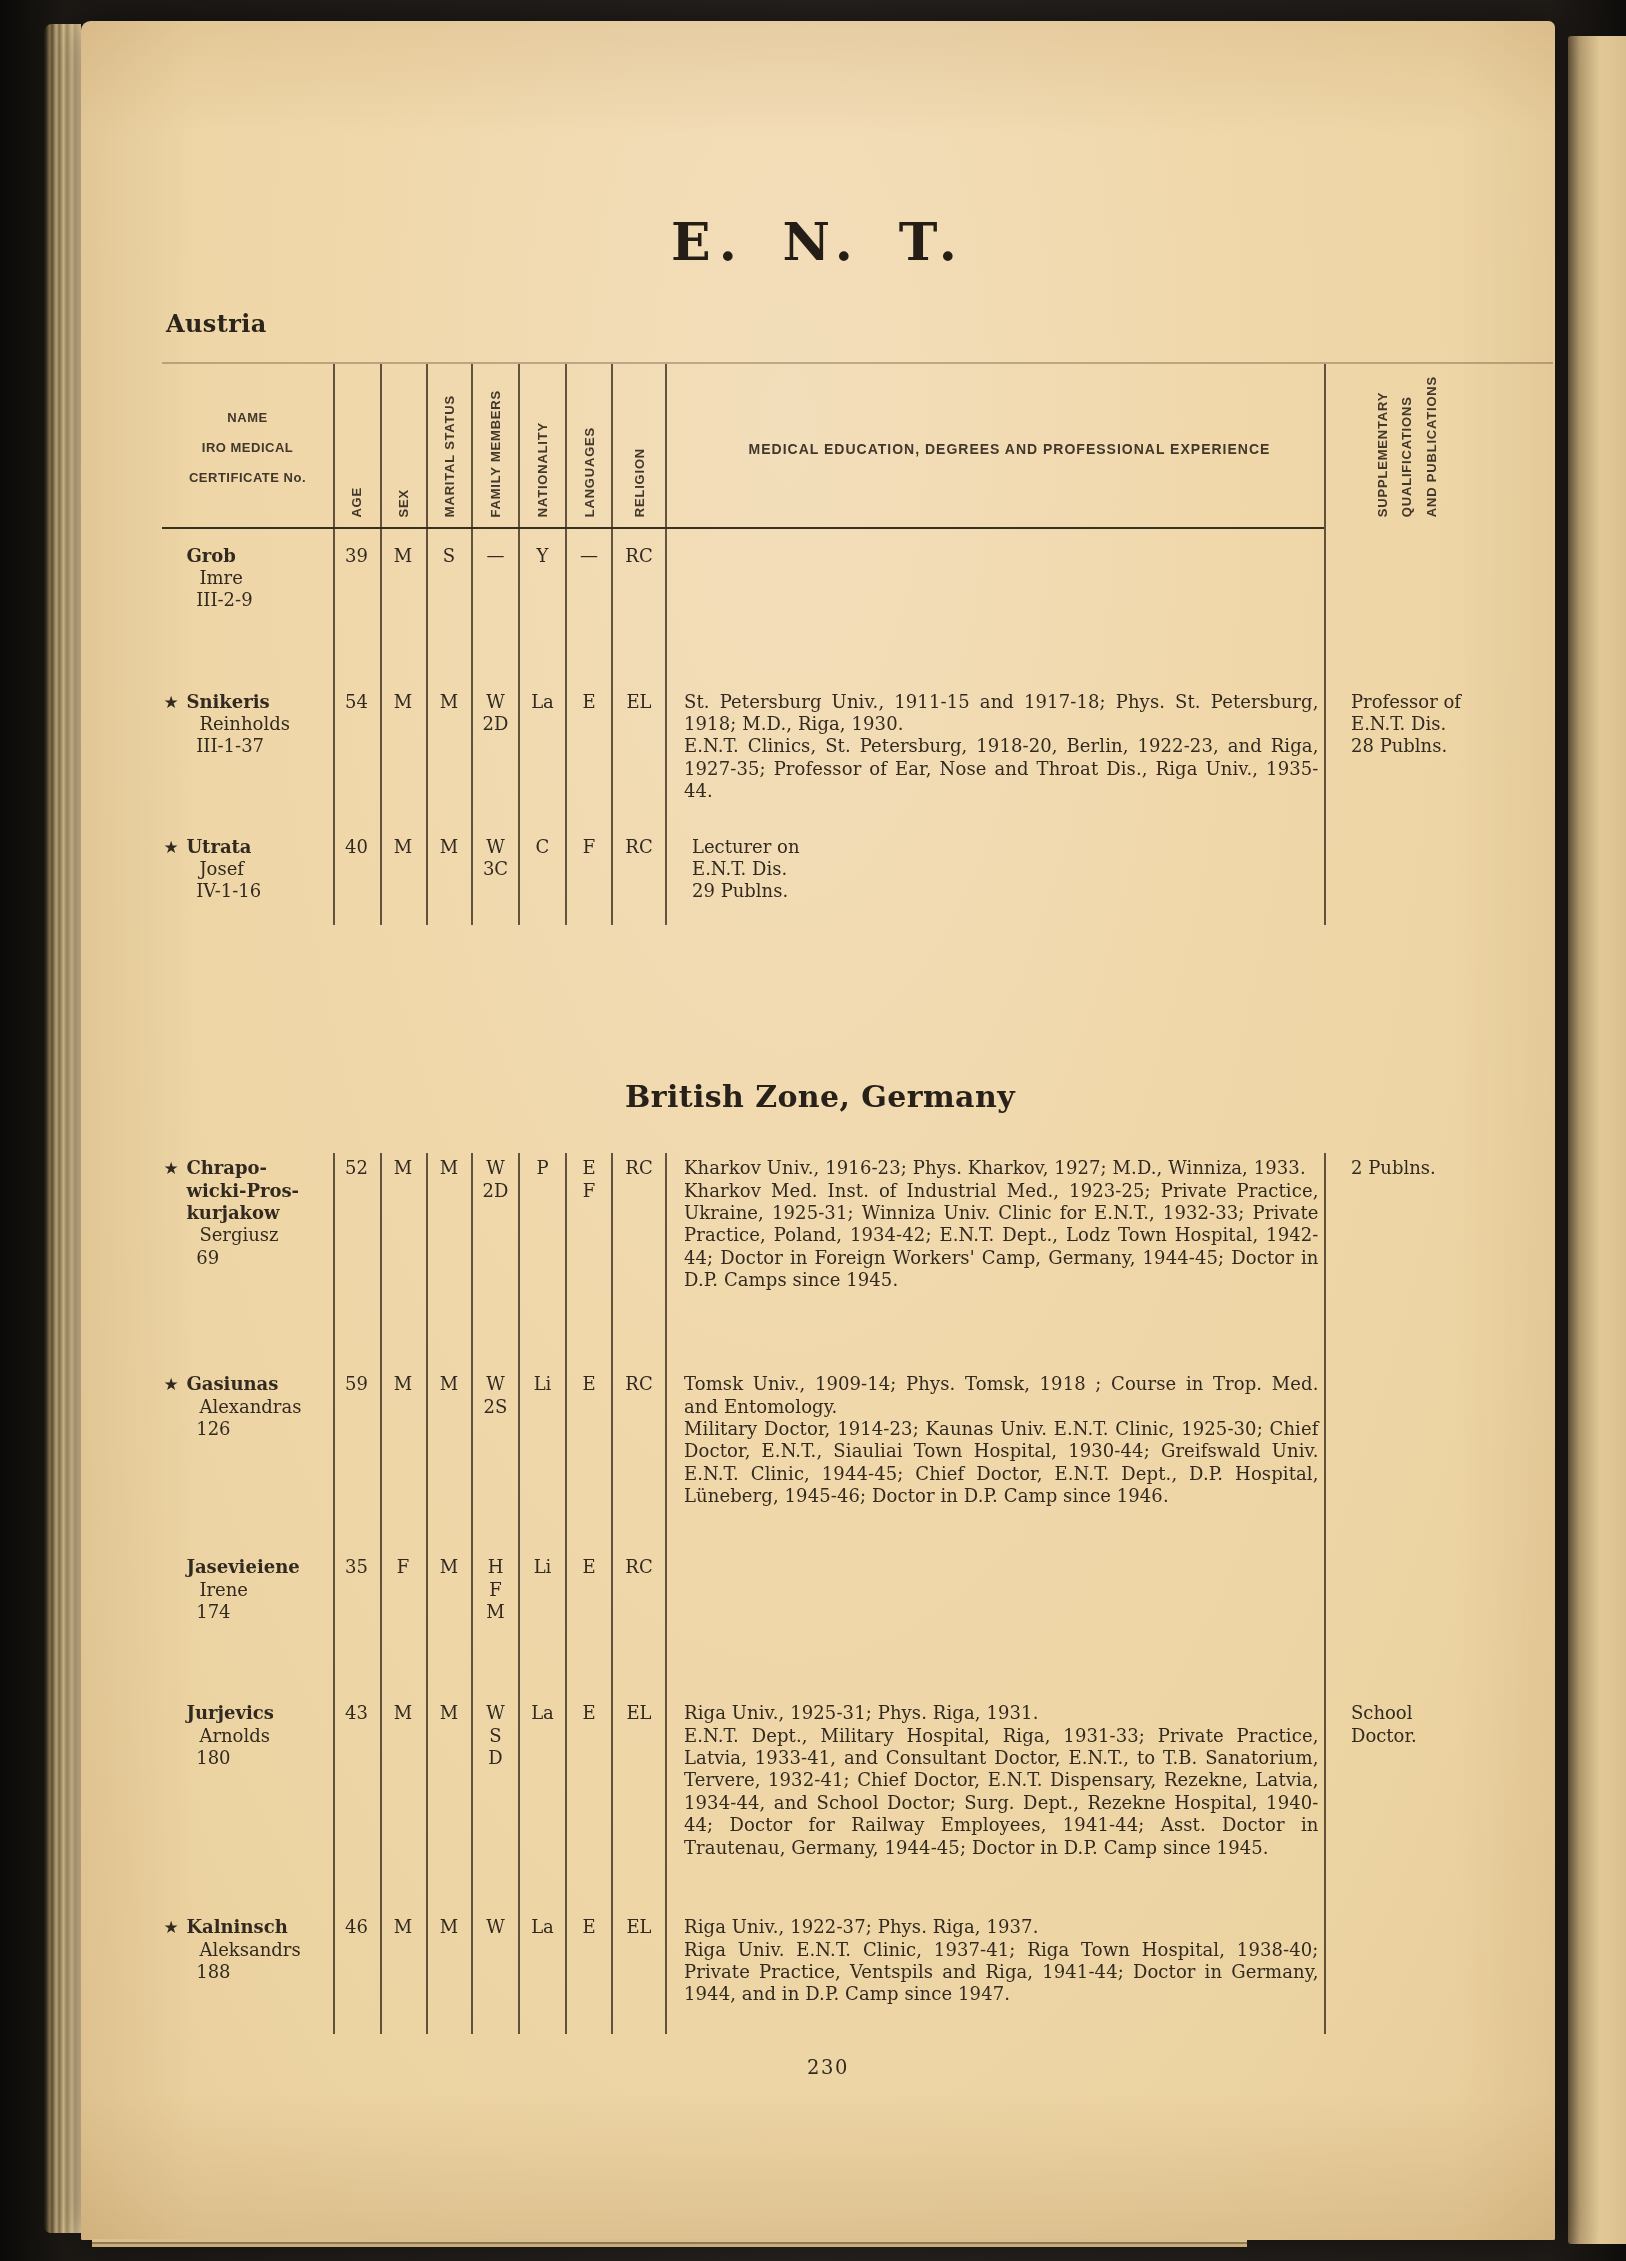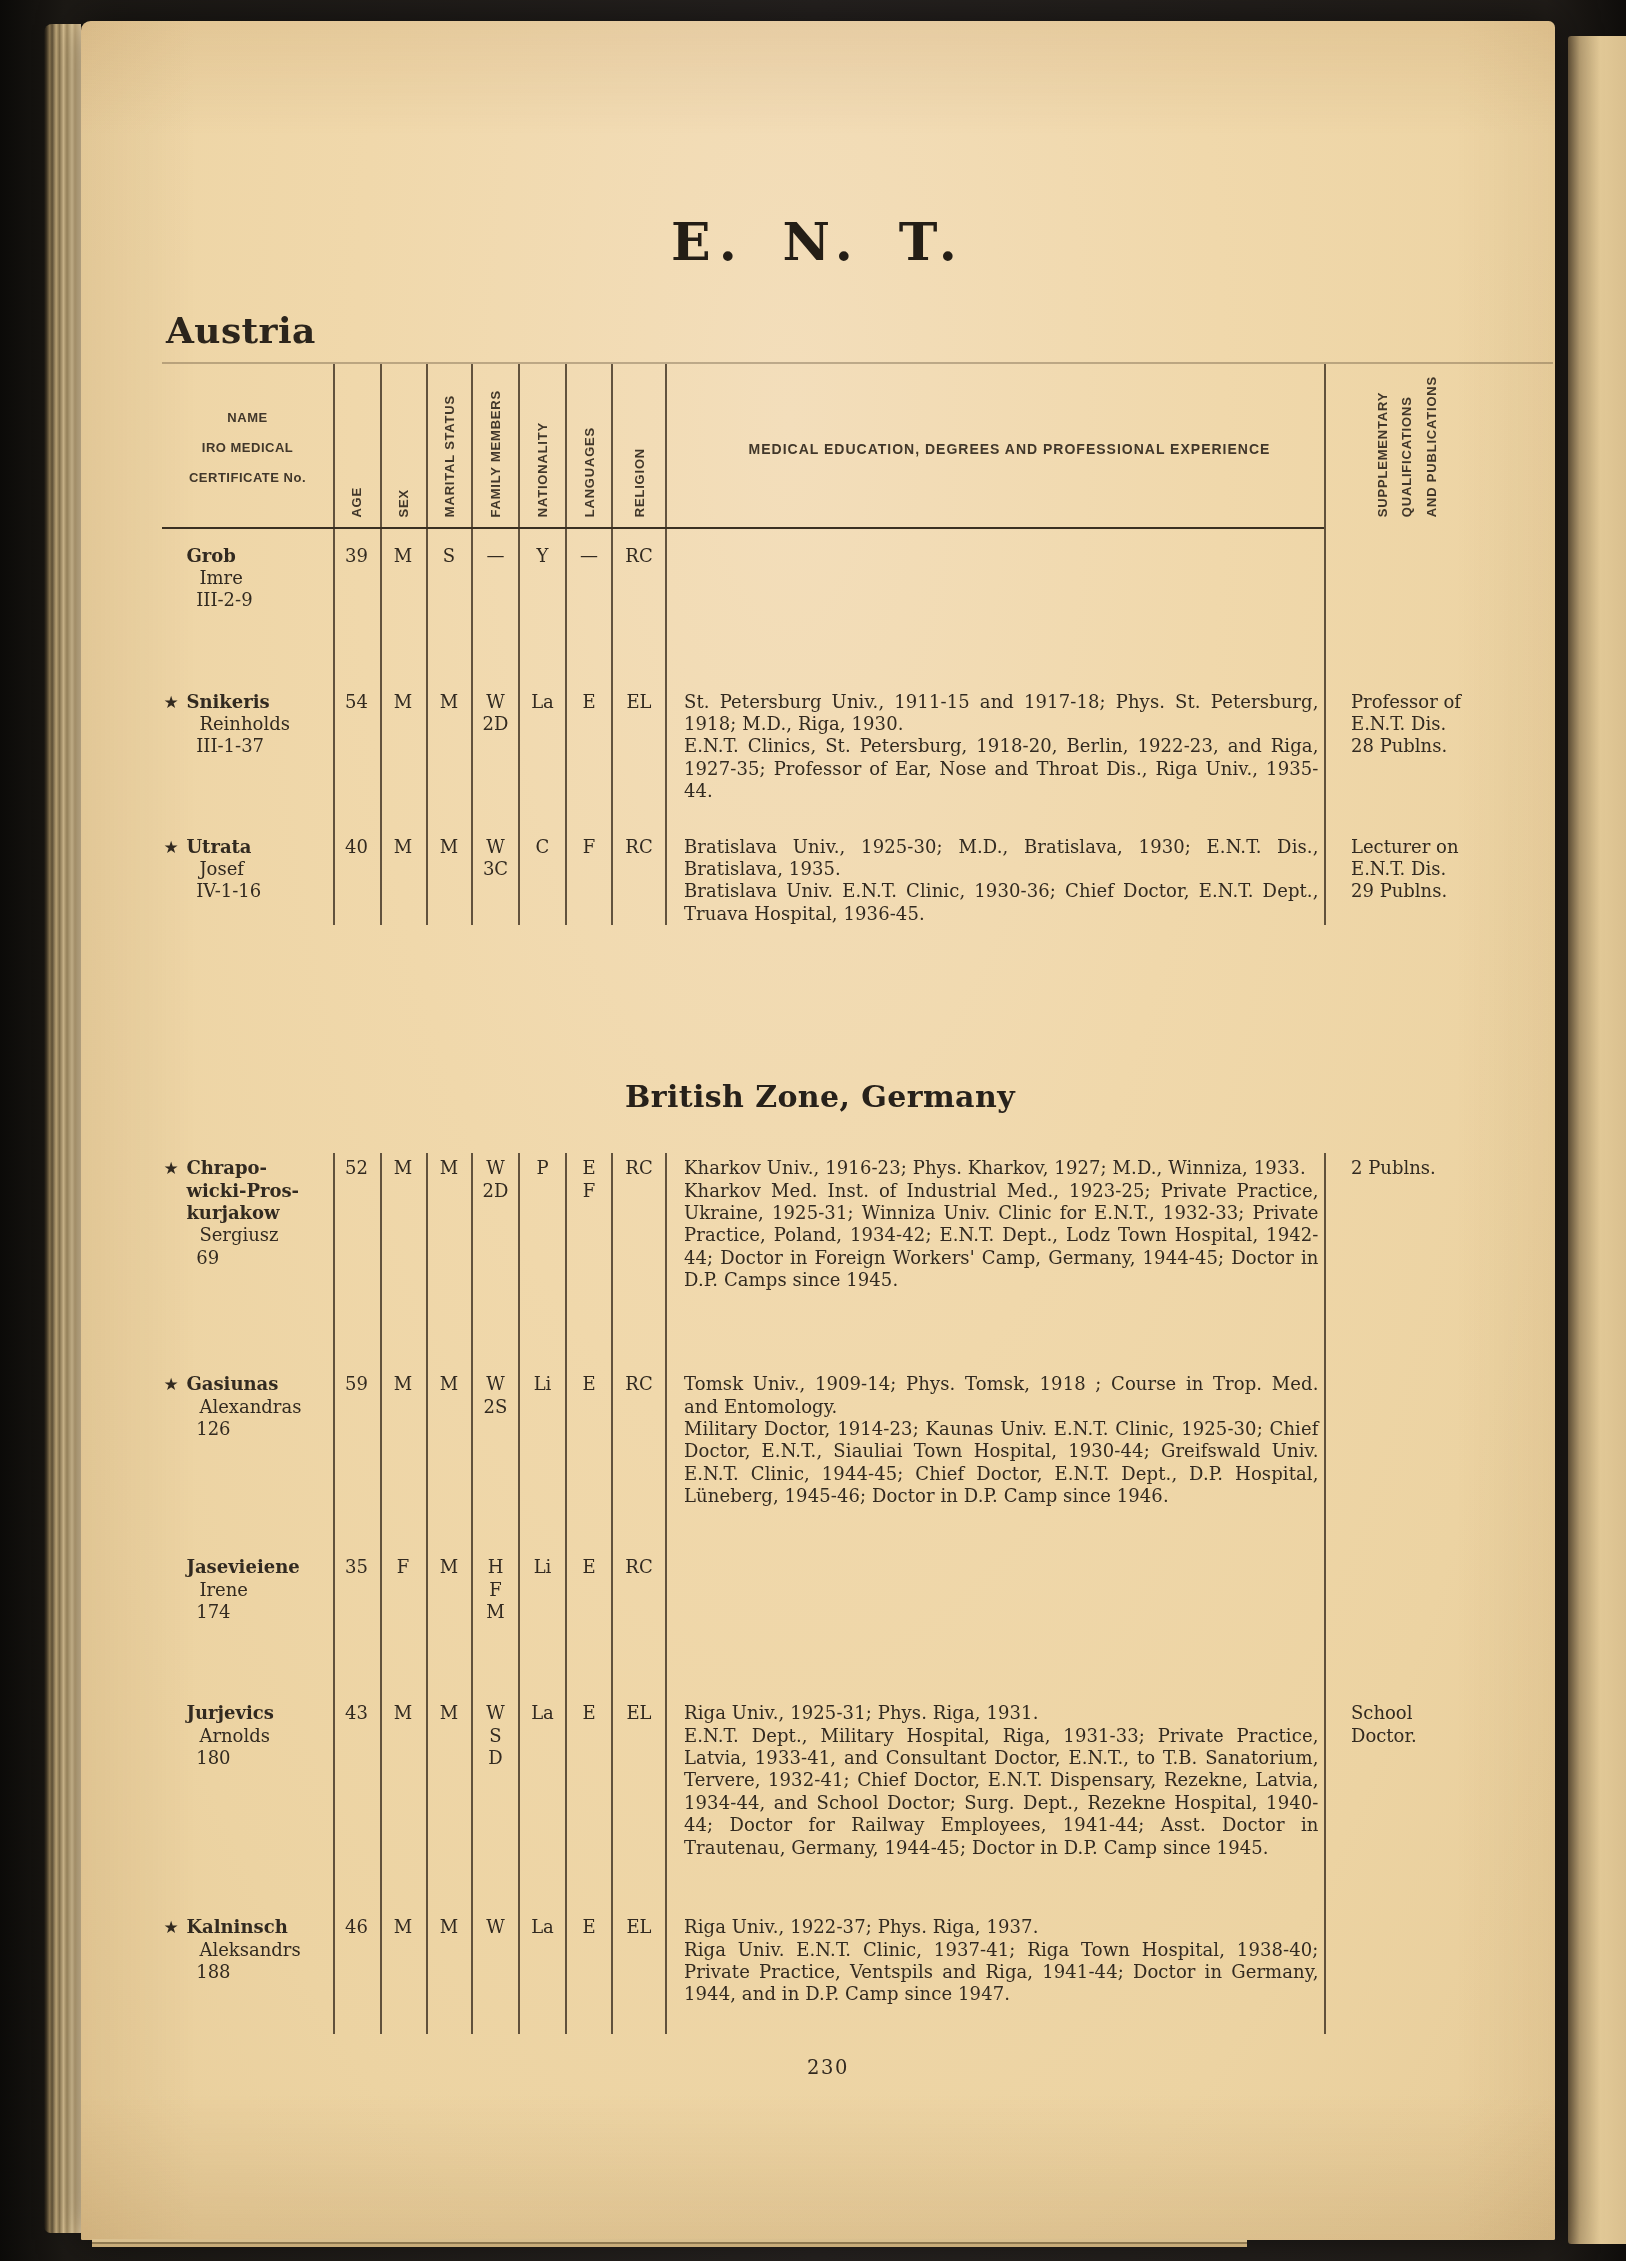--- a/index.html
+++ b/index.html
@@ -18,21 +18,21 @@
   .vignette{position:absolute;inset:0;border-radius:inherit;pointer-events:none;
         background:linear-gradient(180deg, rgba(150,95,35,0.12) 0%, rgba(150,95,35,0) 114px),
                    linear-gradient(0deg, rgba(130,85,30,0.14) 0%, rgba(130,85,30,0) 146px),
                    linear-gradient(90deg, rgba(130,85,30,0.10) 0%, rgba(130,85,30,0) 114px),
                    linear-gradient(270deg, rgba(130,85,30,0.08) 0%, rgba(130,85,30,0) 98px);}
   .bottom-edges{position:absolute;left:11.4px;bottom:-9px;width:1155px;height:9.8px;
         background:linear-gradient(180deg,#d9c08f 0 3.3px,#8f7950 3.3px 4.9px,#c9ad7a 4.9px 8.1px,rgba(0,0,0,0) 8.1px);}
 
   .title{position:absolute;left:737px;top:190px;transform:translateX(-50%);
         font-weight:700;font-size:52px;letter-spacing:8.1px;word-spacing:11.4px;color:#241e16;white-space:nowrap;}
-  .austria-heading{position:absolute;left:85px;top:288px;font-weight:700;font-size:36px;color:#2c251c;letter-spacing:0.4px;}
+  .austria-heading{position:absolute;left:85px;top:288px;font-weight:700;font-size:24px;color:#2c251c;letter-spacing:0.4px;}
   .british-heading{position:absolute;left:739px;top:1038px;transform:translateX(-50%);
         font-weight:700;font-size:30px;color:#27211a;letter-spacing:0.4px;white-space:nowrap;margin-top:20px;}
   .page-number{position:absolute;left:726px;top:2035px;font-size:19.5px;letter-spacing:1.6px;color:#32291f;}
 
   .dtable{position:absolute;left:81px;width:1391px;}
   .dtable.austria{top:343px;}
   .dtable.british{top:1132px;padding-top:4.1px;}
   .vlines{position:absolute;top:0;bottom:0;left:0;right:0;pointer-events:none;}
   .vline{position:absolute;top:0;bottom:0;width:1.6px;background:rgba(66,53,36,0.82);}
 
@@ -179,22 +179,20 @@
           <div class="cert">IV-1-16</div>
         </div>
         <div class="cell c-val">40</div>
         <div class="cell c-val">M</div>
         <div class="cell c-val">M</div>
         <div class="cell c-val">W
 3C</div>
         <div class="cell c-val">C</div>
         <div class="cell c-val">F</div>
         <div class="cell c-val">RC</div>
-        <div class="cell c-edu">Bratislava Univ., 1925-30; M.D., Bratislava, 1930; E.N.T. Dis., Bratislava, 1935.
-Bratislava Univ. E.N.T. Clinic, 1930-36; Chief Doctor, E.N.T. Dept., Truava Hospital, 1936-45.</div>
         <div class="cell c-supp">Lecturer on
 E.N.T. Dis.
 29 Publns.</div>
       </div>
     </div>
 
     <div class="british-heading">British Zone, Germany</div>
 
     <div class="dtable british">
       <div class="vlines">

